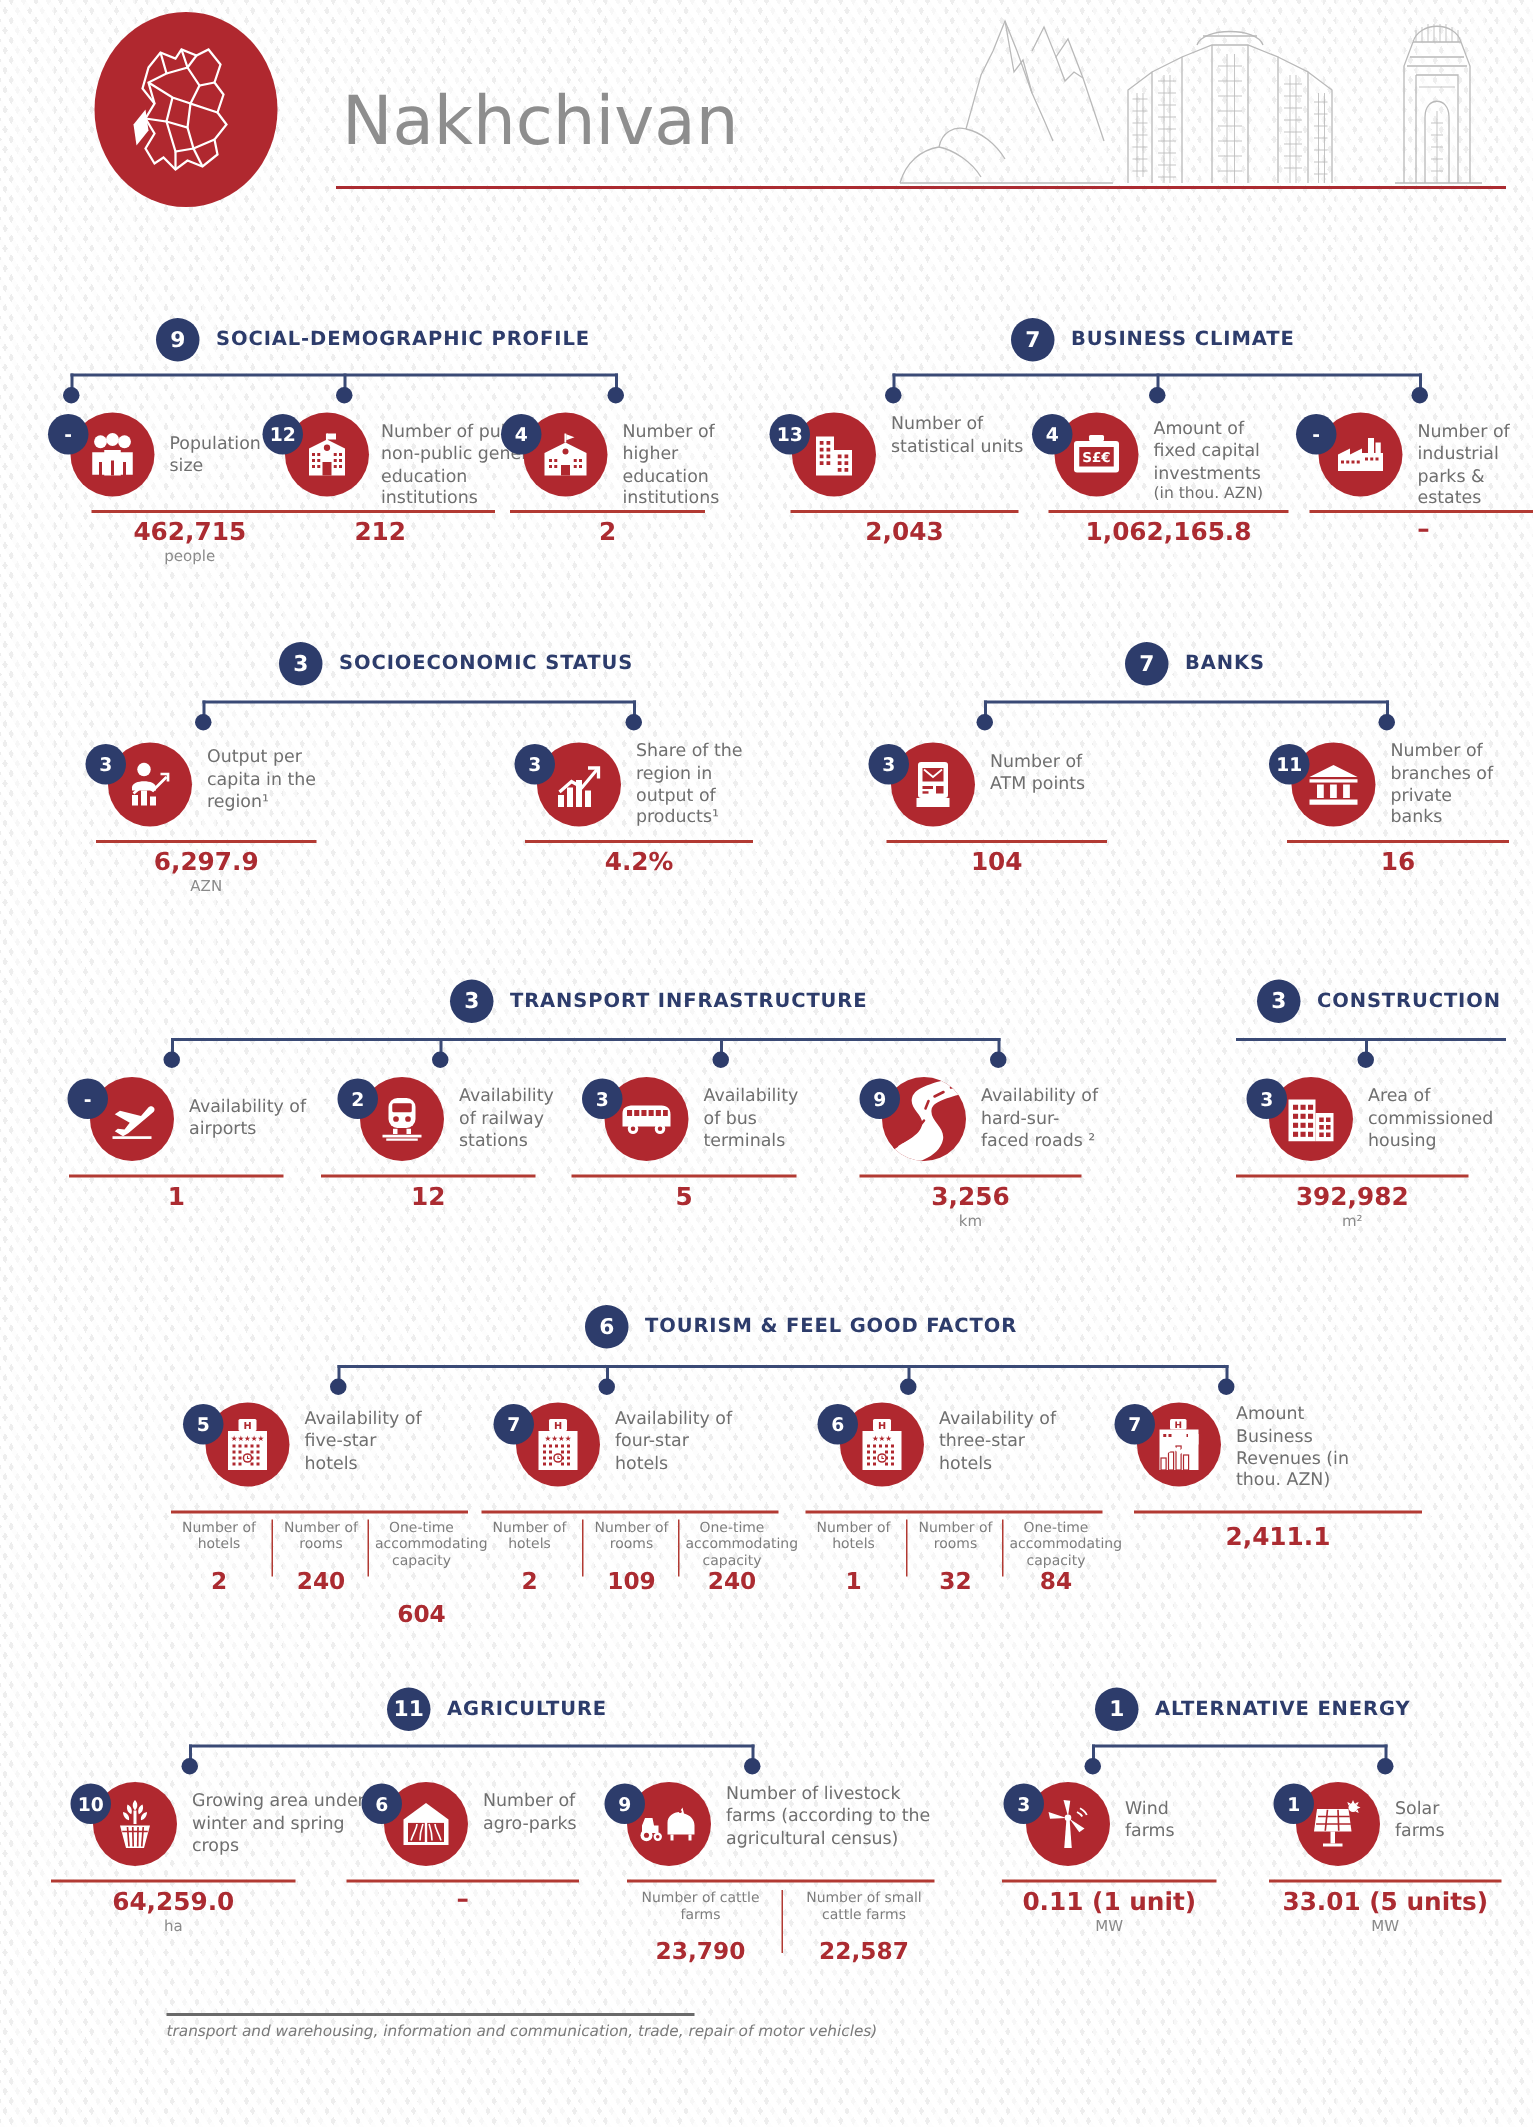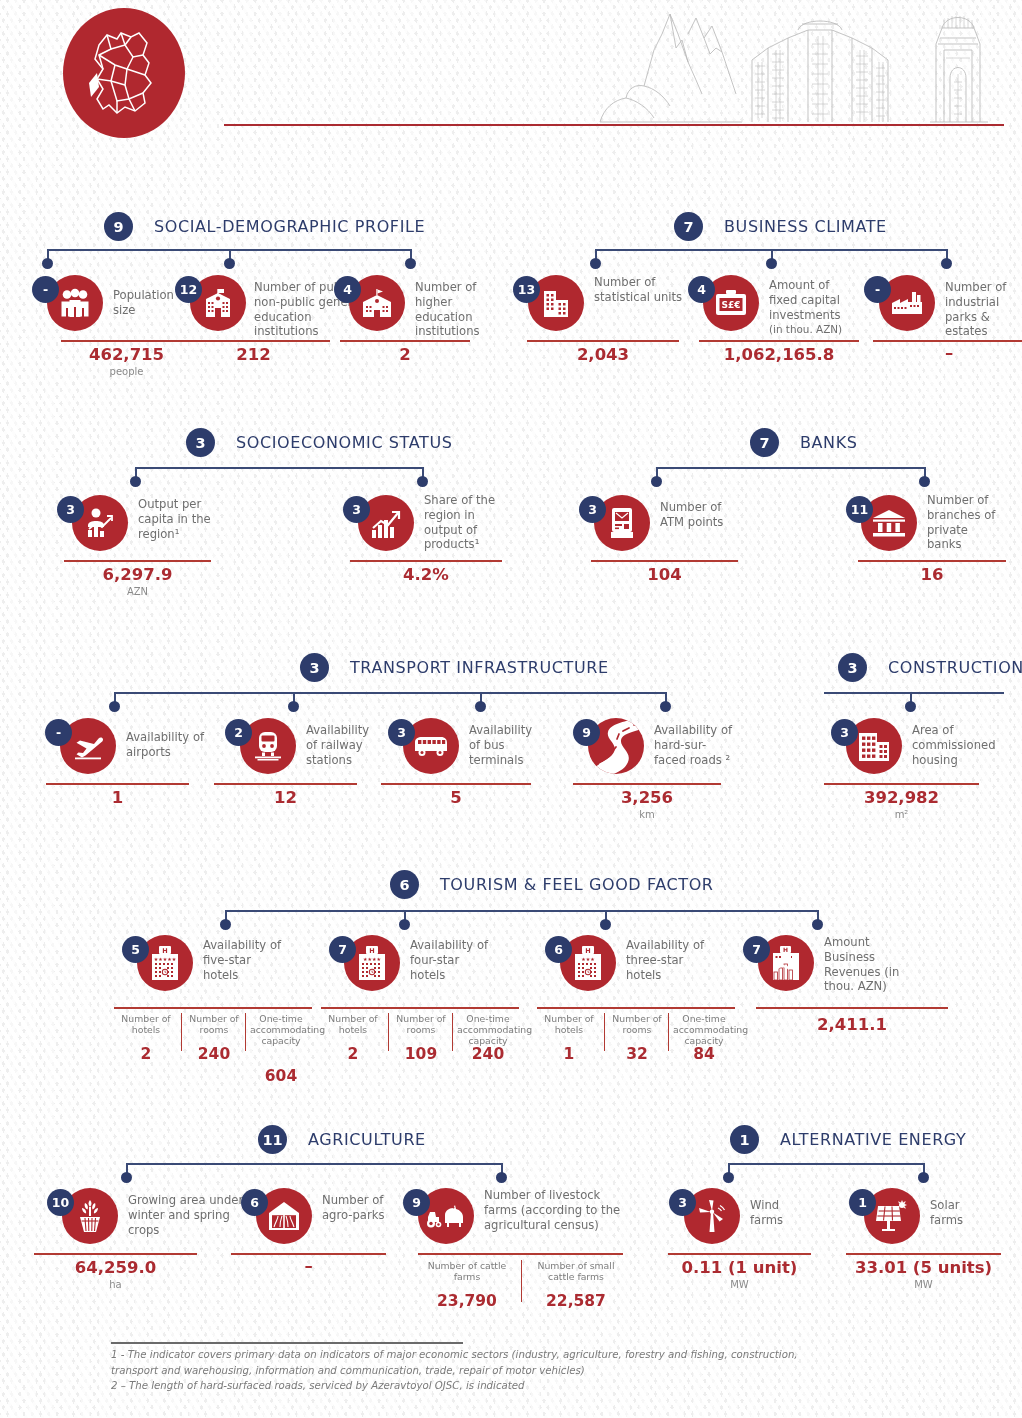--- a/index.html
+++ b/index.html
@@ -43,22 +43,22 @@
   
   .section { position: absolute; }
   .sec-head { position: absolute; display: flex; align-items: center; }
   .sec-badge {
     width: 29px; height: 29px; border-radius: 50%;
     background: #2d3c6b; color: #fff;
     display: flex; align-items: center; justify-content: center;
     font-size: 14.5px; font-weight: bold; flex: 0 0 auto;
   }
   .sec-title {
-    margin-left: 21px; color: #2d3c6b;
-    font-size: 16px; font-weight: normal; letter-spacing: 0.6px;
+    margin-left: 11px; color: #2d3c6b;
+    font-size: 13px; font-weight: bold; letter-spacing: 0.6px;
     white-space: nowrap;
   }
 
   
   .bracket { position: absolute; }
   .bracket .hline { position: absolute; height: 2px; background: #3a4a76; top: 0; }
   .bracket .vline { position: absolute; width: 2px; background: #3a4a76; top: 0; }
   .bracket .dot {
     position: absolute; width: 11px; height: 11px; border-radius: 50%;
     background: #2d3c6b;
@@ -129,20 +129,21 @@
           <path d="M34 40 L30 56 L16 54"></path>
           <path d="M30 56 L44 60 L46 44"></path>
           <path d="M44 60 L48 74 L62 68"></path>
           <path d="M48 74 L36 76 L30 56"></path>
           <path d="M36 76 L36 88"></path>
           <path d="M48 74 L54 86"></path>
         </g>
         <path d="M8 58 L16 48 L18 62 L10 72 Z" fill="#ffffff"></path>
       </svg>
     </div>
+    <div class="region-title">Nakhchivan</div>
     <div class="title-rule"></div>
     <div class="skyline">
       <svg width="412" height="122" viewBox="0 0 412 122">
         <g fill="none" stroke="#b9b9b9" stroke-width="0.85">
 
           <path d="M8 118 C12 104 22 96 34 94 C36 84 44 80 52 82 L62 46 L70 30 L78 10 L86 30 L96 58 L104 76 L110 90"></path>
           <path d="M78 10 L84 44 L90 36 L96 58"></path>
           <path d="M96 30 L104 14 L112 34 L120 22 L130 48 L138 72 L144 90"></path>
           <path d="M112 34 L118 50 L124 44 L130 48"></path>
           <path d="M34 94 C44 96 56 104 62 114"></path>
@@ -982,18 +983,16 @@
       </div>
       <div class="lbl" style="left:66px;top:10px;width:56px;">Solar farms</div>
       <div class="val-rule" style="left:-18px;top:65px;width:155px;"></div>
       <div class="val" style="left:-18px;top:70px;width:155px;">33.01 (5 units)</div>
       <div class="unit" style="left:-18px;top:91px;width:155px;">MW</div>
     </div>
   </div>
 
   <div class="foot-rule"></div>
   <div class="footnotes">
-    <div>1 - The indicator covers primary data on indicators of major economic sectors (industry, agriculture, forestry and fishing, construction,</div>
     <div>transport and warehousing, information and communication, trade, repair of  motor vehicles)</div>
-    <div>2 – The length of hard-surfaced roads, serviced by Azeravtoyol OJSC, is indicated</div>
   </div>
 
 </div>
 
 </body></html>

